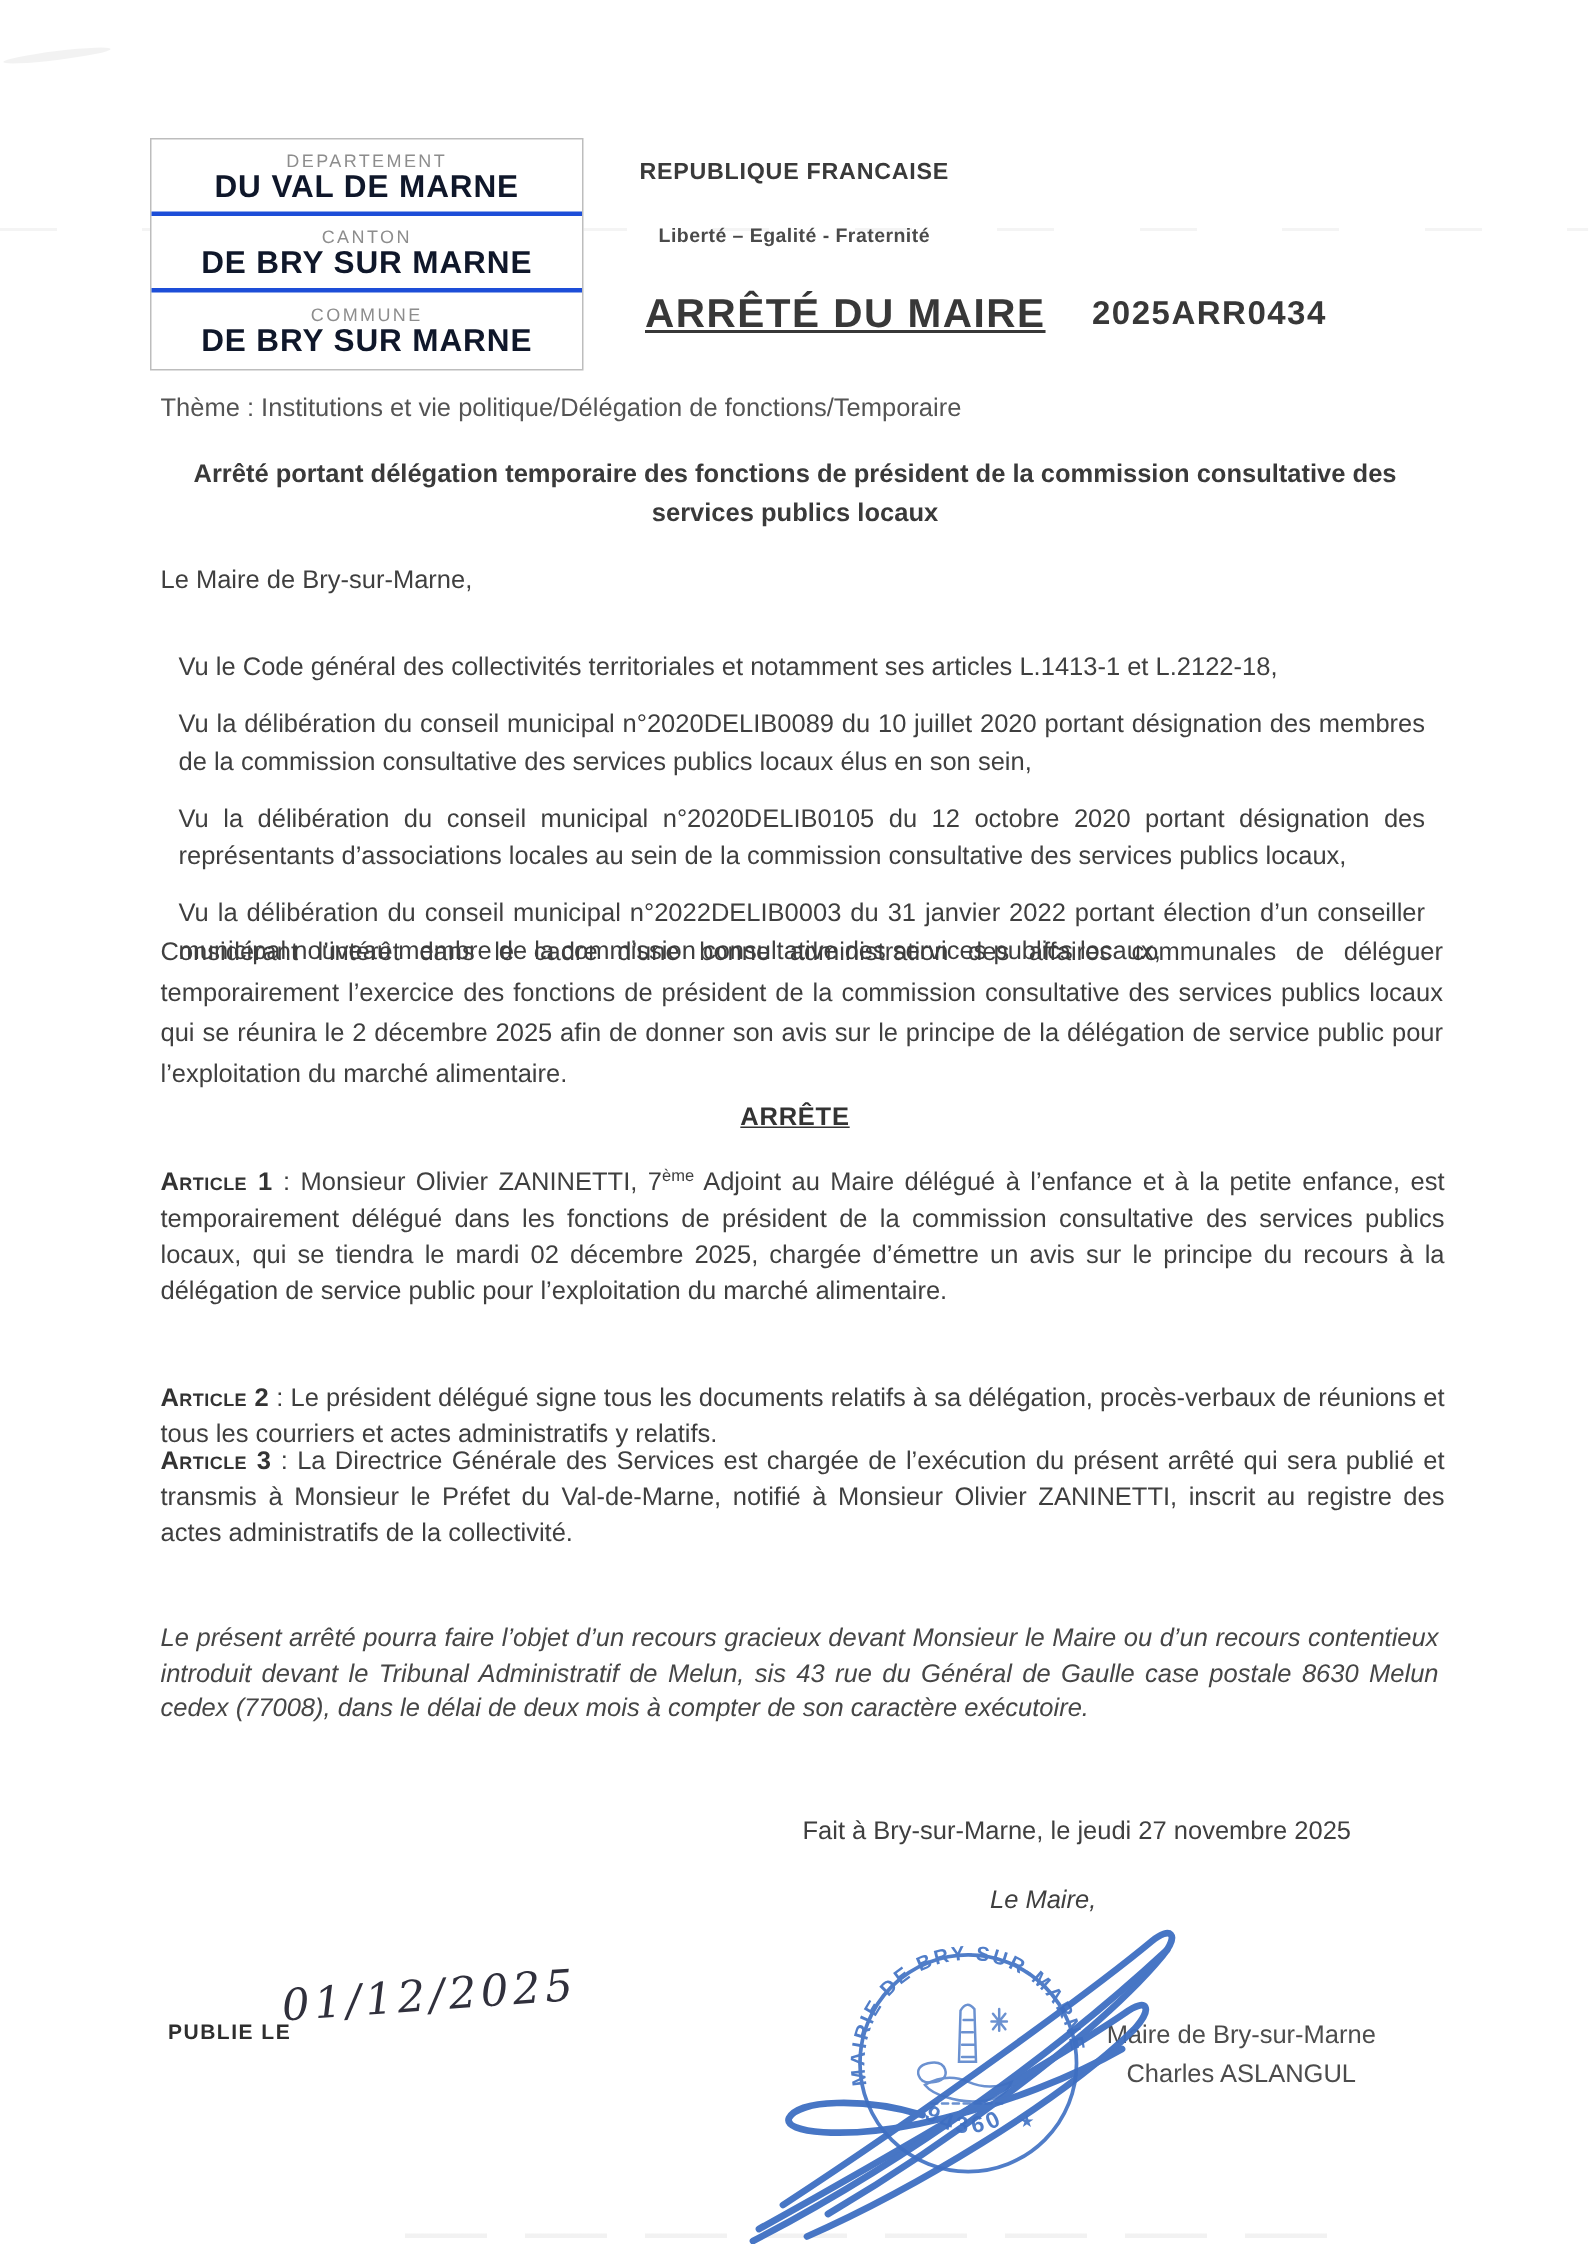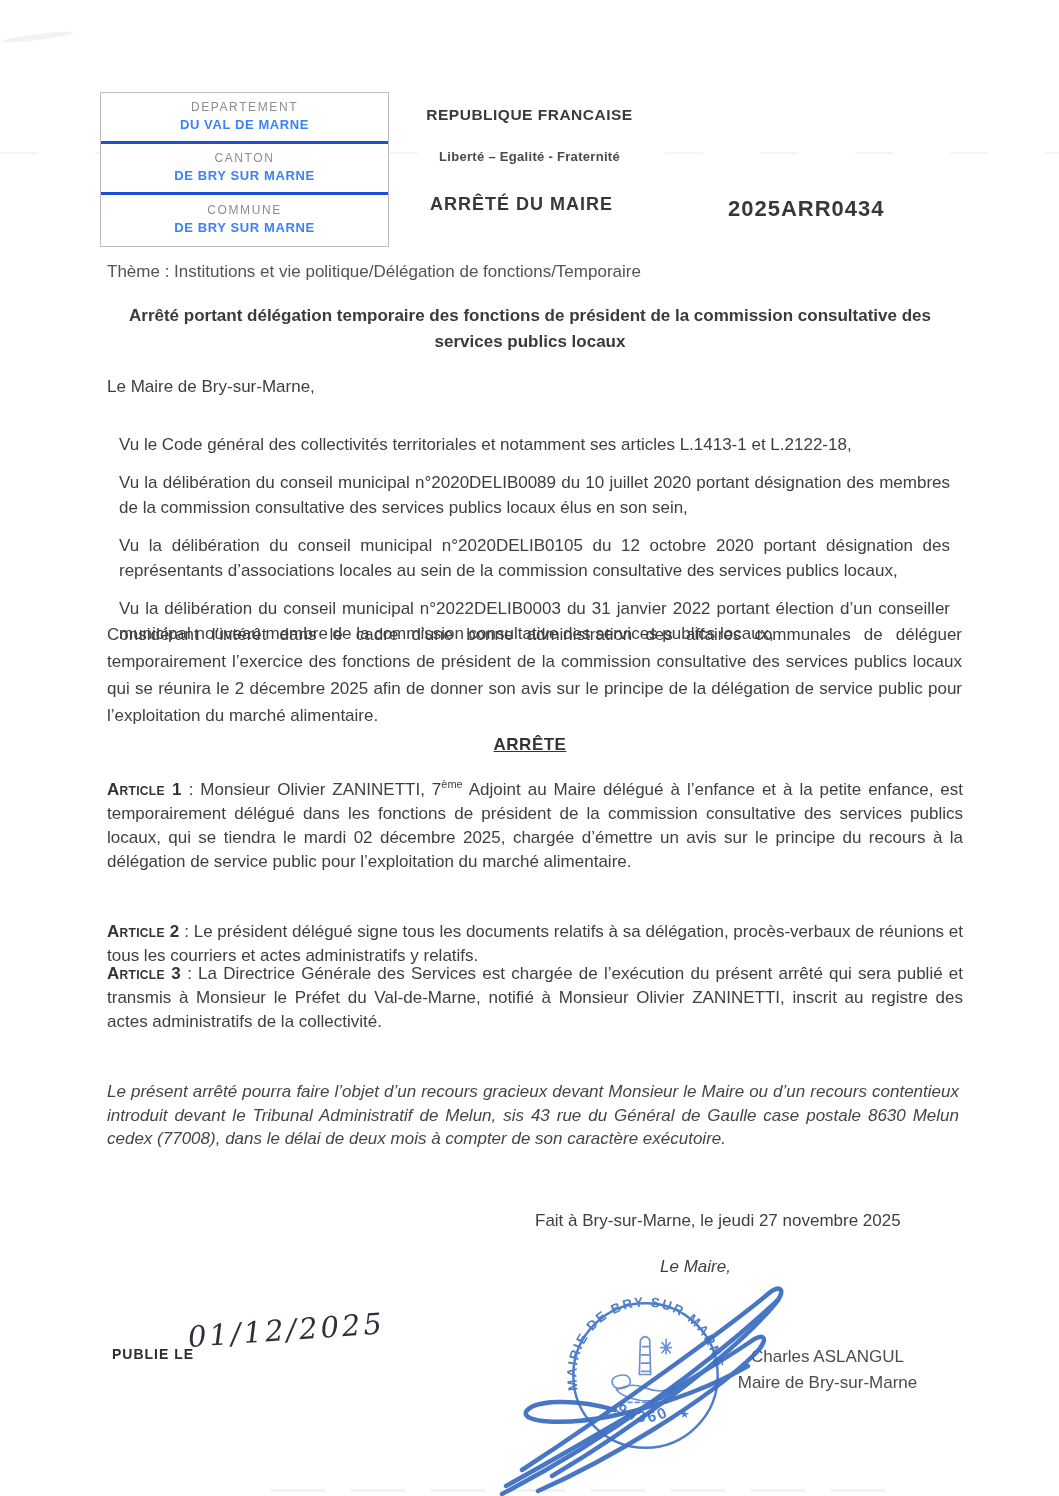--- a/index.html
+++ b/index.html
@@ -21,27 +21,27 @@
           background:repeating-linear-gradient(90deg,rgba(0,0,0,0.045) 0 38px,transparent 38px 95px);}
   .scanline-bottom{position:absolute;top:1489px;left:270px;width:620px;height:3px;
           background:repeating-linear-gradient(90deg,rgba(0,0,0,0.05) 0 55px,transparent 55px 80px);}
 
   
   .admin-box{left:100px;top:92px;width:287px;border:1px solid #bdbdbd;background:#fff;}
   .admin-row{border-bottom:3px solid #1d4ed8;height:51px;box-sizing:border-box;
              display:flex;flex-direction:column;align-items:center;justify-content:center;}
   .admin-row:last-child{border-bottom:none;}
   .admin-label{font-size:12px;letter-spacing:1.6px;color:#8d8d8d;line-height:15px;}
-  .admin-value{font-size:13px;font-weight:bold;color:#3b82f6;letter-spacing:0.6px;line-height:20px;}
+  .admin-value{font-size:21px;font-weight:bold;color:#0f172a;letter-spacing:0.6px;line-height:20px;}
 
   .republic{left:412px;top:106px;width:235px;text-align:center;
             font-size:15.5px;font-weight:bold;letter-spacing:0.5px;color:#3a3a3a;}
   .motto{left:412px;top:149px;width:235px;text-align:center;
          font-size:13px;font-weight:bold;color:#4a4a4a;letter-spacing:0.3px;}
-  .doc-title{left:430px;top:194px;font-size:18px;font-weight:bold;letter-spacing:1px;color:#383838;}
+  .doc-title{left:430px;top:194px;font-size:27px;font-weight:bold;letter-spacing:1px;color:#383838;text-decoration:underline;}
   .doc-number{left:728px;top:196px;font-size:22px;font-weight:bold;letter-spacing:1px;color:#383838;}
 
   .theme{left:107px;top:262px;width:856px;font-size:17px;color:#545454;}
   .subject{left:102px;top:303px;width:856px;text-align:center;
            font-size:17px;font-weight:bold;line-height:26px;color:#3a3a3a;}
   .salutation{left:107px;top:377px;font-size:17px;}
 
   .recitals{left:107px;top:420px;width:855px;font-size:17px;line-height:25.5px;text-align:justify;}
   .recitals p{margin:12px;}
   .considerant{left:107px;top:621px;width:855px;font-size:17px;line-height:27px;text-align:justify;}
@@ -118,22 +118,22 @@
   <p class="abs article article-2"><span class="art-label">Article 2</span><span> : </span><span>Le président délégué signe tous les documents relatifs à sa délégation, procès-verbaux de réunions et tous les courriers et actes administratifs y relatifs.</span></p>
 
   <p class="abs article article-3"><span class="art-label">Article 3</span><span> : </span><span>La Directrice Générale des Services est chargée de l’exécution du présent arrêté qui sera publié et transmis à Monsieur le Préfet du Val-de-Marne, notifié à Monsieur Olivier ZANINETTI, inscrit au registre des actes administratifs de la collectivité.</span></p>
 
   <div class="abs appeal">Le présent arrêté pourra faire l’objet d’un recours gracieux devant Monsieur le Maire ou d’un recours contentieux introduit devant le Tribunal Administratif de Melun, sis 43 rue du Général de Gaulle case postale 8630 Melun cedex (77008), dans le délai de deux mois à compter de son caractère exécutoire.</div>
 
   <div class="abs fait">Fait à Bry-sur-Marne, le jeudi 27 novembre 2025</div>
   <div class="abs lemaire">Le Maire,</div>
 
   <div class="abs names">
+    <div>Maire de Bry-sur-Marne</div>
     <div>Charles ASLANGUL</div>
-    <div>Maire de Bry-sur-Marne</div>
   </div>
 
   <div class="abs publie">PUBLIE LE</div>
   <div class="abs handwriting">01/12/2025</div>
 
   <svg class="abs stamp" viewBox="0 0 160 160" aria-hidden="true">
     <defs>
       <path id="arcTop" d="M 16 100 A 67 67 0 1 1 144 100"></path>
       <path id="arcBottom" d="M 46 110 A 46 46 0 0 0 114 110"></path>
     </defs>

